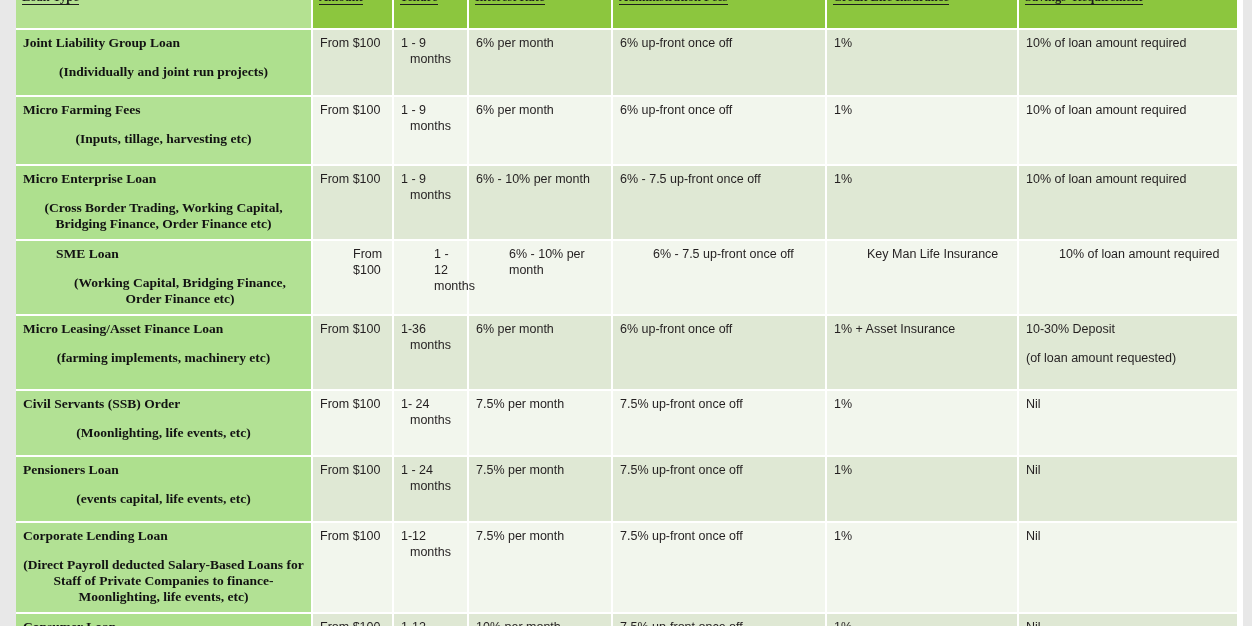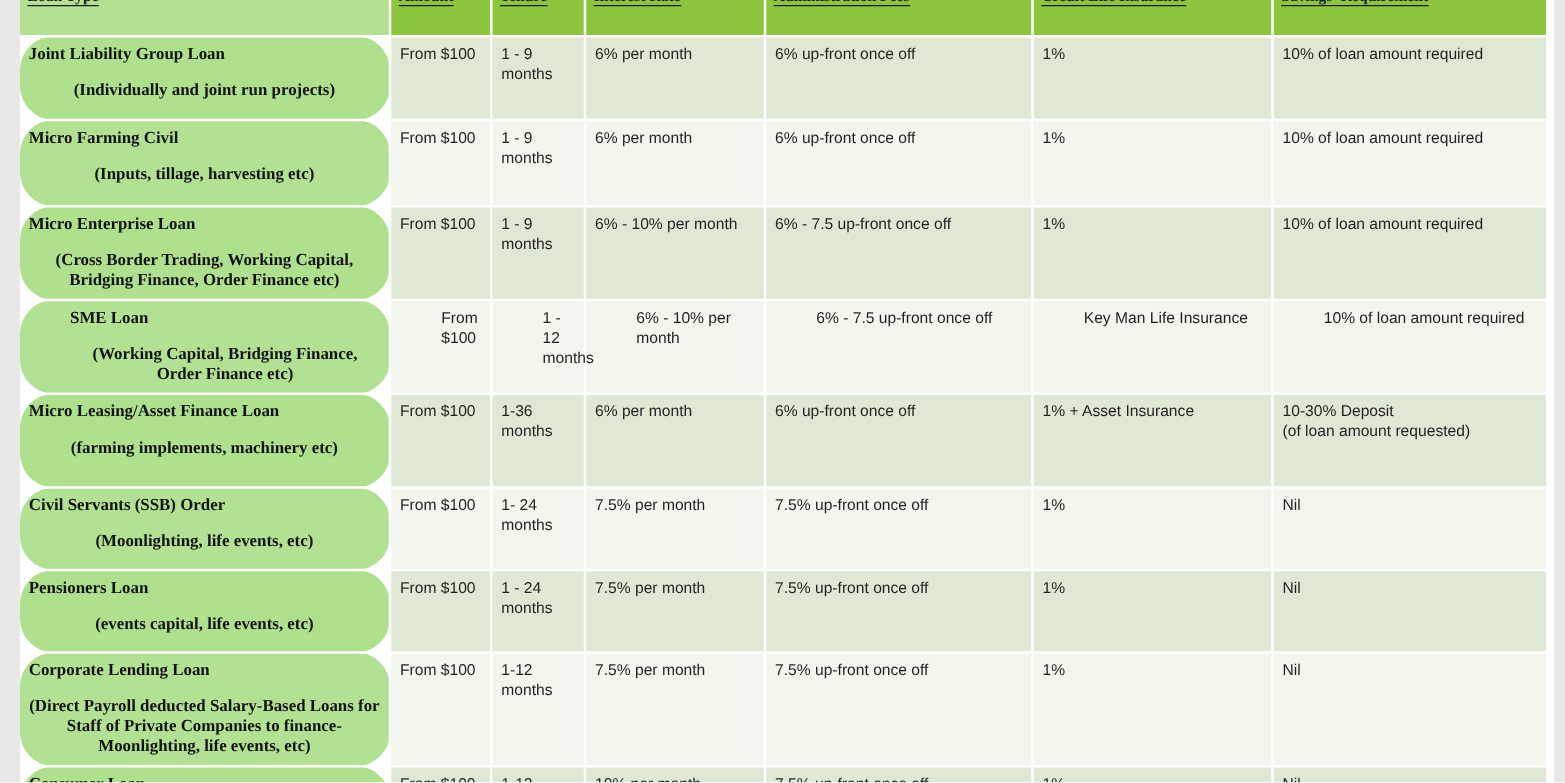--- a/index.html
+++ b/index.html
@@ -105,40 +105,41 @@
 
   
   tbody td.type {
     background: #aee08e;
     font-family: "Liberation Serif", serif;
     font-weight: bold;
     font-size: 13.5px;
     line-height: 16px;
     color: #121212;
     border-right: 2px solid #ffffff;
-    border-radius: 27px;
   }
   tbody tr.alt td.type {
     background: #b2e194;
   }
   tbody td.type .sub {
     display: block;
     margin-top: 13px;
     text-align: center;
   }
 
   
   tbody tr.odd  td.data { background: #dfe8d4; }
   tbody tr.alt  td.data { background: #f2f6ed; }
 
   tbody td.data .l2 {
     display: block;
+    text-align: center;
   }
   tbody td.data .gap {
     display: block;
+    margin-top: 13px;
   }
 
   
   tr.r0 td { height: 53px; }
   tr.r1 td { height: 55px; }
   tr.r2 td { height: 52px; }
   tr.r3 td { height: 52px; padding-left: 40px; }
   tr.r4 td { height: 61px; }
   tr.r5 td { height: 52px; }
   tr.r6 td { height: 52px; }
@@ -183,21 +184,21 @@
           <td class="type"><span>Joint Liability Group Loan</span><span class="sub">(Individually and joint run projects)</span></td>
           <td class="data"><span>From $100</span></td>
           <td class="data"><span>1 - 9</span><span class="l2">months</span></td>
           <td class="data"><span>6% per month</span></td>
           <td class="data"><span>6% up-front once off</span></td>
           <td class="data"><span>1%</span></td>
           <td class="data"><span>10% of loan amount required</span><span class="gap"></span></td>
         </tr>
 
         <tr class="alt r1">
-          <td class="type"><span>Micro Farming Civil</span><span class="sub">(Inputs, tillage, harvesting etc)</span></td>
+          <td class="type"><span>Micro Farming Fees</span><span class="sub">(Inputs, tillage, harvesting etc)</span></td>
           <td class="data"><span>From $100</span></td>
           <td class="data"><span>1 - 9</span><span class="l2">months</span></td>
           <td class="data"><span>6% per month</span></td>
           <td class="data"><span>6% up-front once off</span></td>
           <td class="data"><span>1%</span></td>
           <td class="data"><span>10% of loan amount required</span><span class="gap"></span></td>
         </tr>
 
         <tr class="odd r2">
           <td class="type"><span>Micro Enterprise Loan</span><span class="sub">(Cross Border Trading, Working Capital, Bridging Finance, Order Finance etc)</span></td>

